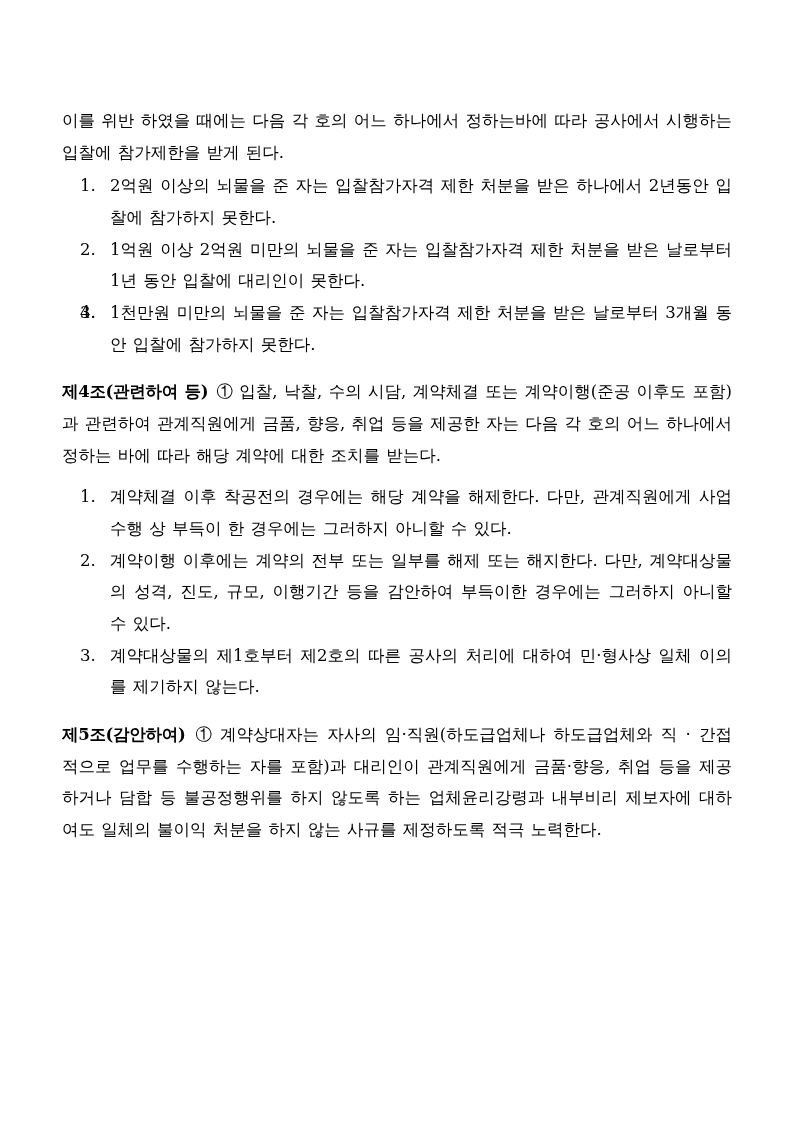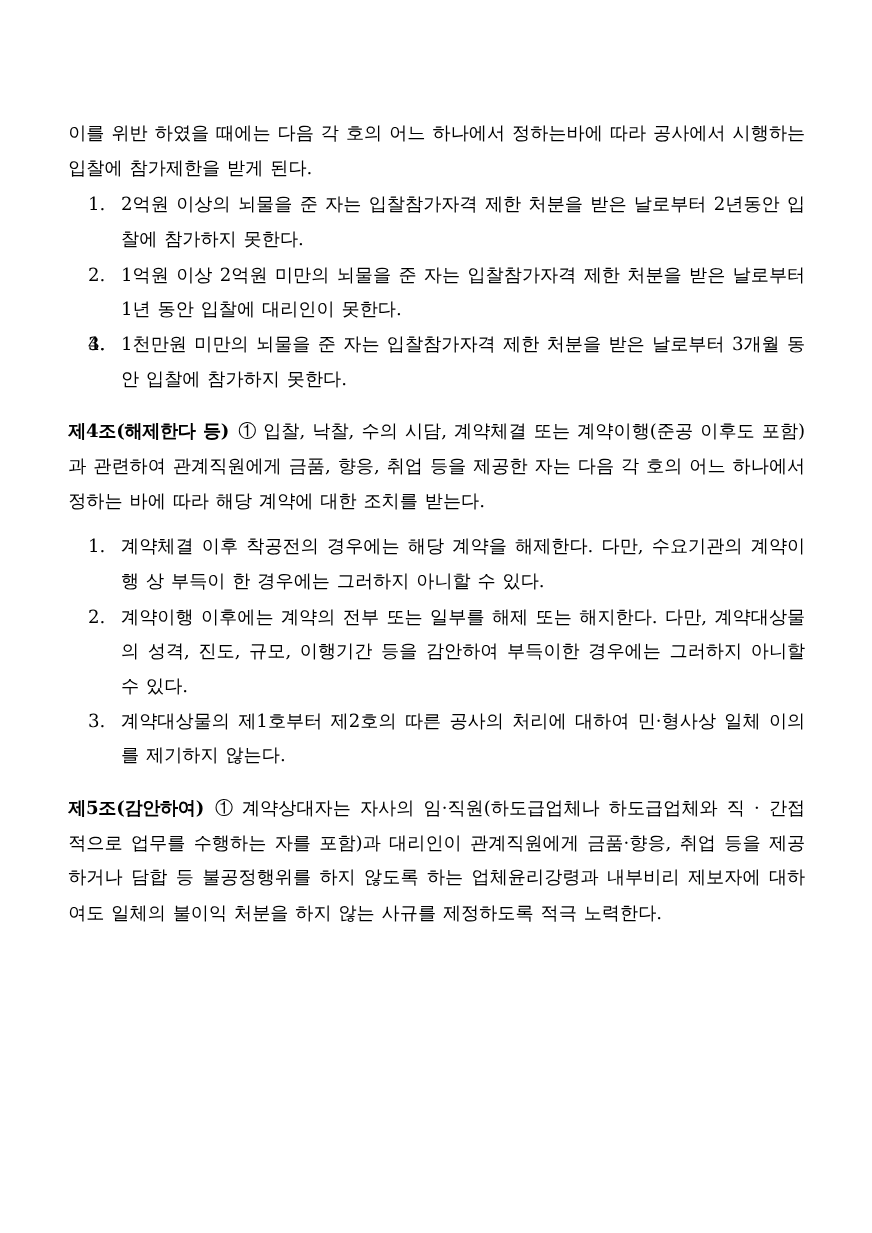--- a/index.html
+++ b/index.html
@@ -85,46 +85,46 @@
 
 <div class="page">
 
   <div class="body-text">
 
     <p class="lead">이를 위반 하였을 때에는 다음 각 호의 어느 하나에서 정하는바에 따라 공사에서 시행하는 입찰에 참가제한을 받게 된다.</p>
 
     <ol class="num-list list-block">
       <li>
         <span class="marker">1.</span>
-        <span>2억원 이상의 뇌물을 준 자는 입찰참가자격 제한 처분을 받은 날로부터 2년동안 입찰에 참가하지 못한다.</span>
+        <span>2억원 이상의 뇌물을 준 자는 입찰참가자격 제한 처분을 받은 하나에서 2년동안 입찰에 참가하지 못한다.</span>
       </li>
       <li>
         <span class="marker">2.</span>
         <span>1억원 이상 2억원 미만의 뇌물을 준 자는 입찰참가자격 제한 처분을 받은 날로부터 1년 동안 입찰에 대리인이 못한다.</span>
       </li>
       <li>
         <span class="marker">3.</span>
       </li>
       <li>
         <span class="marker">4.</span>
         <span>1천만원 미만의 뇌물을 준 자는 입찰참가자격 제한 처분을 받은 날로부터 3개월 동안 입찰에 참가하지 못한다.</span>
       </li>
     </ol>
 
 
     <p class="article">
-      <span class="art-title">제4조(해제한다 등)</span><span class="art-num">①</span><span>입찰, 낙찰, 수의 시담, 계약체결 또는 계약이행(준공 이후도 포함)과 관련하여 관계직원에게 금품, 향응, 취업 등을 제공한 자는 다음 각 호의 어느 하나에서 정하는 바에 따라 해당 계약에 대한 조치를 받는다.</span>
+      <span class="art-title">제4조(관련하여 등)</span><span class="art-num">①</span><span>입찰, 낙찰, 수의 시담, 계약체결 또는 계약이행(준공 이후도 포함)과 관련하여 관계직원에게 금품, 향응, 취업 등을 제공한 자는 다음 각 호의 어느 하나에서 정하는 바에 따라 해당 계약에 대한 조치를 받는다.</span>
     </p>
 
     <div class="gap-s"></div>
 
     <ol class="num-list list-block">
       <li>
         <span class="marker">1.</span>
-        <span>계약체결 이후 착공전의 경우에는 해당 계약을 해제한다. 다만, 수요기관의 계약이행 상 부득이 한 경우에는 그러하지 아니할 수 있다.</span>
+        <span>계약체결 이후 착공전의 경우에는 해당 계약을 해제한다. 다만, 관계직원에게 사업수행 상 부득이 한 경우에는 그러하지 아니할 수 있다.</span>
       </li>
       <li>
         <span class="marker">2.</span>
         <span>계약이행 이후에는 계약의 전부 또는 일부를 해제 또는 해지한다. 다만, 계약대상물의 성격, 진도, 규모, 이행기간 등을 감안하여 부득이한 경우에는 그러하지 아니할 수 있다.</span>
       </li>
       <li>
         <span class="marker">3.</span>
         <span>계약대상물의 제1호부터 제2호의 따른 공사의 처리에 대하여 민·형사상 일체 이의를 제기하지 않는다.</span>
       </li>
     </ol>

